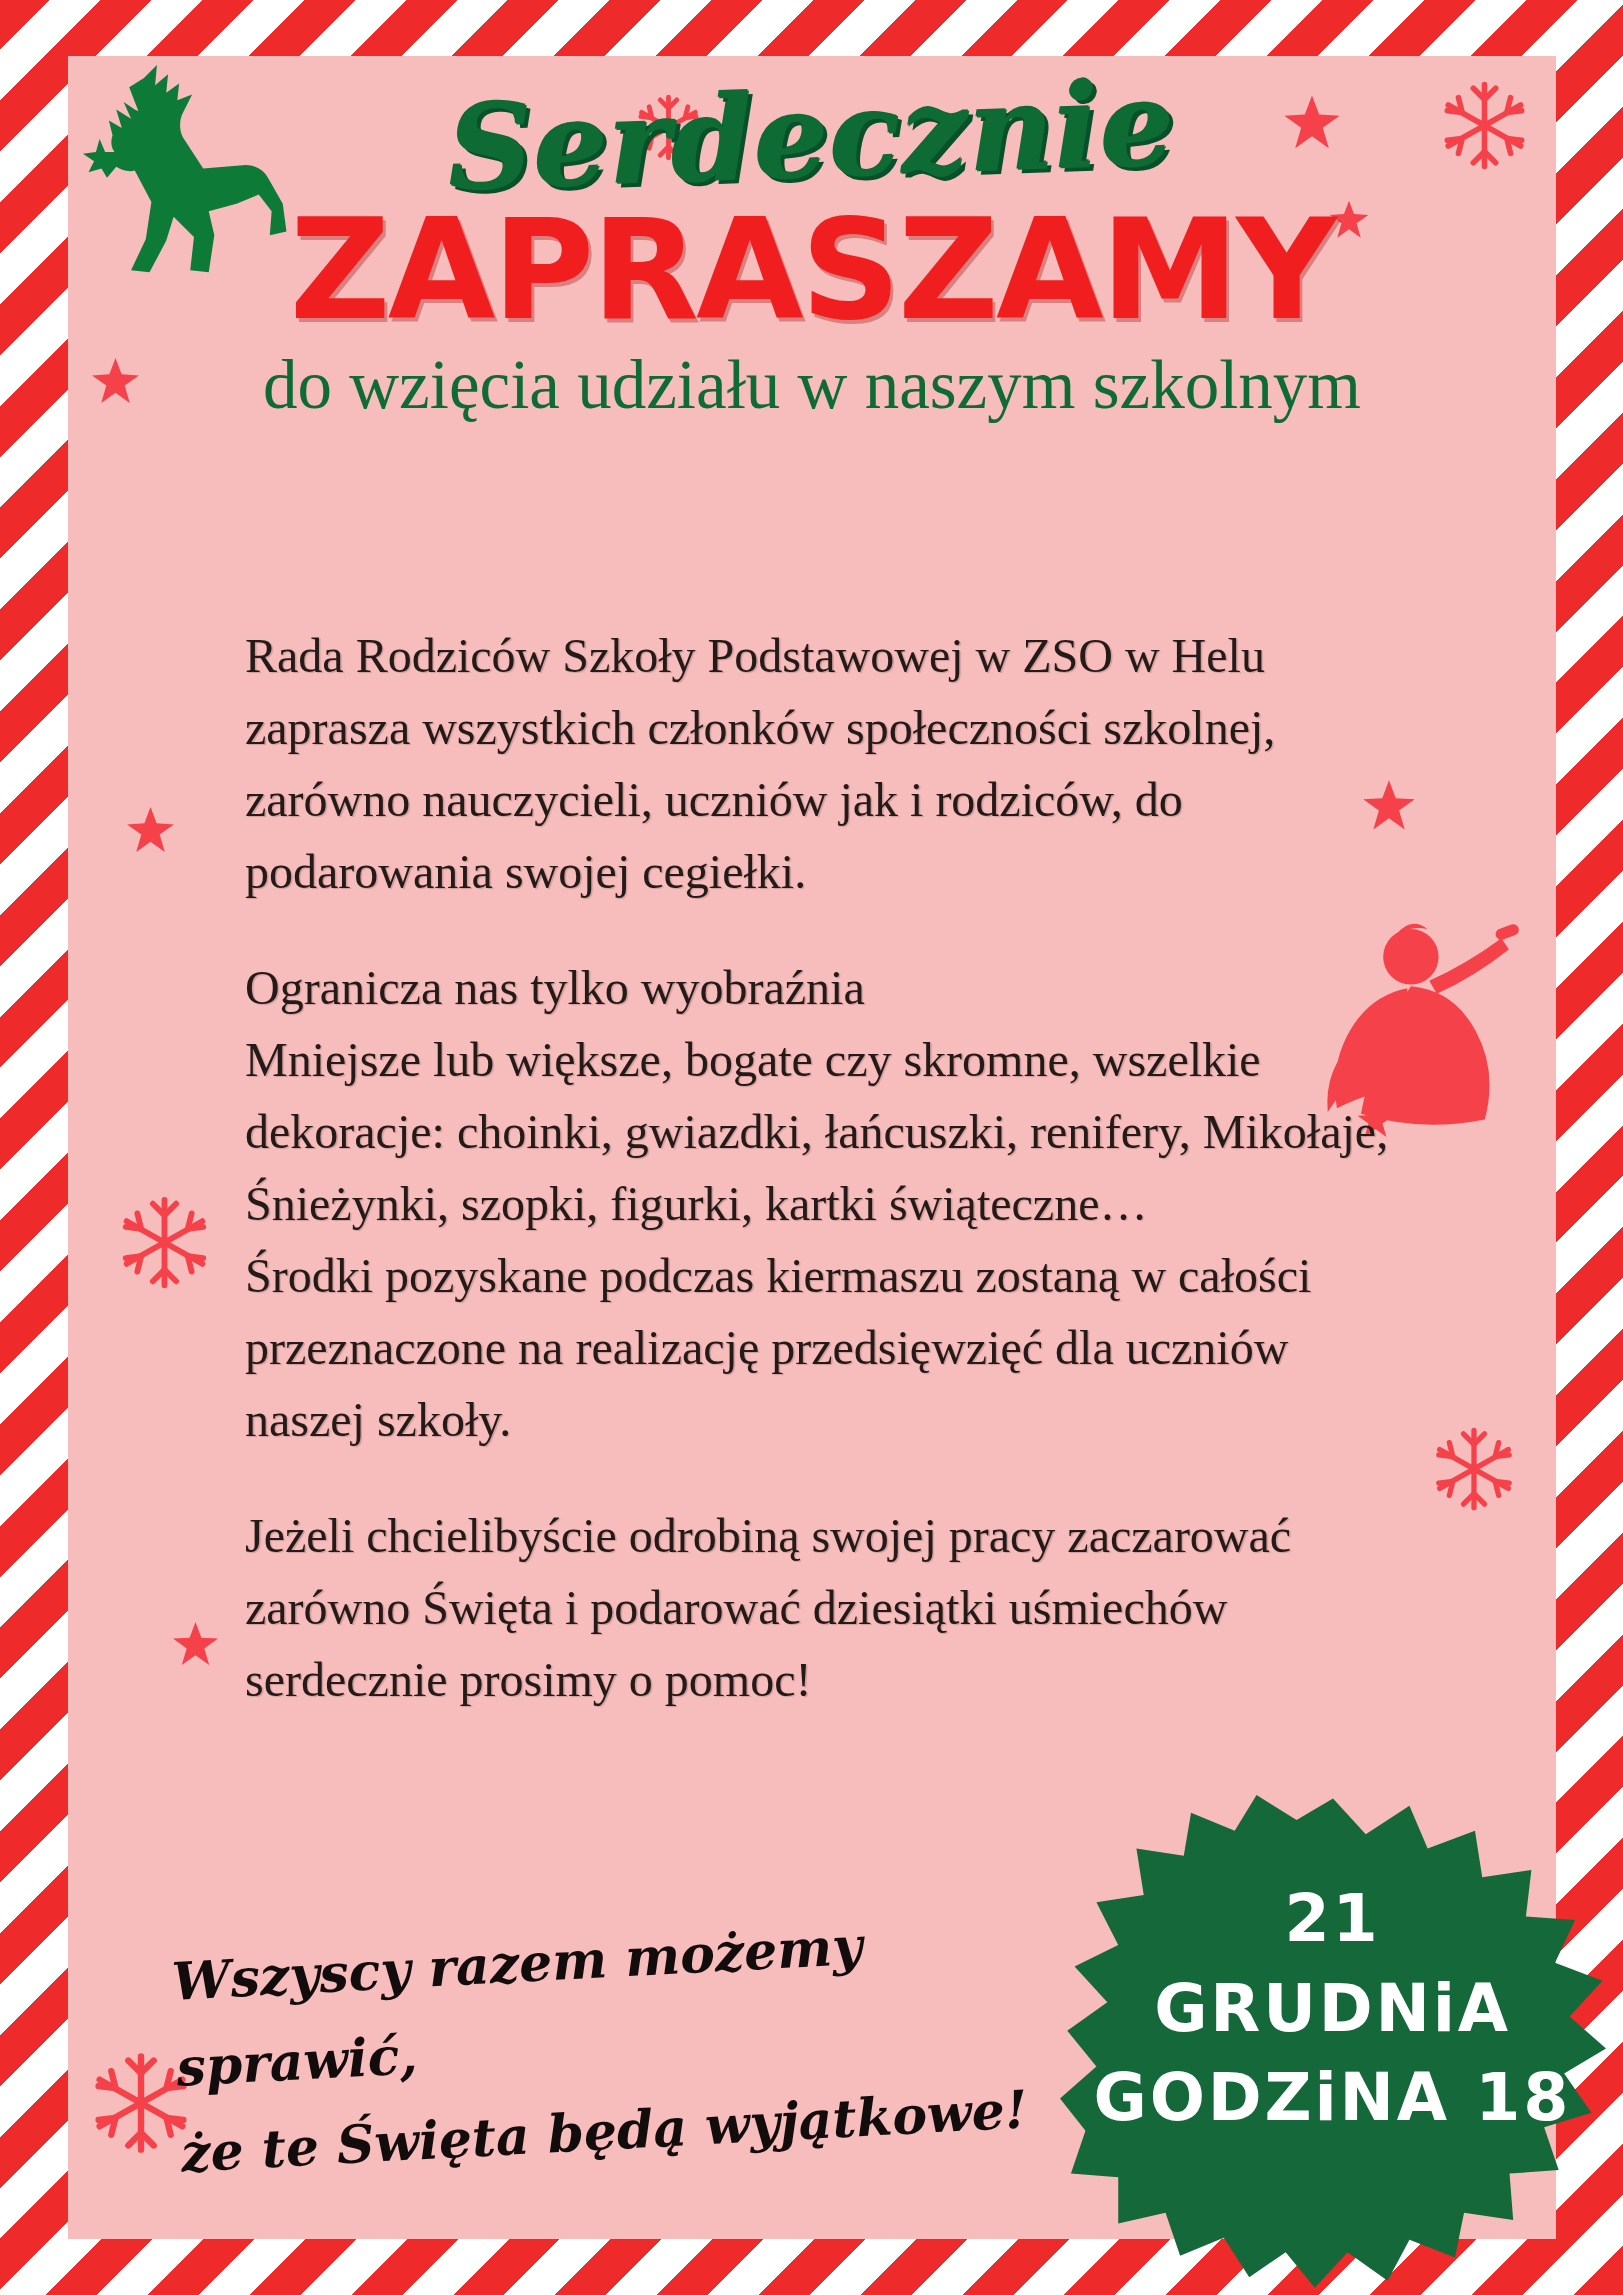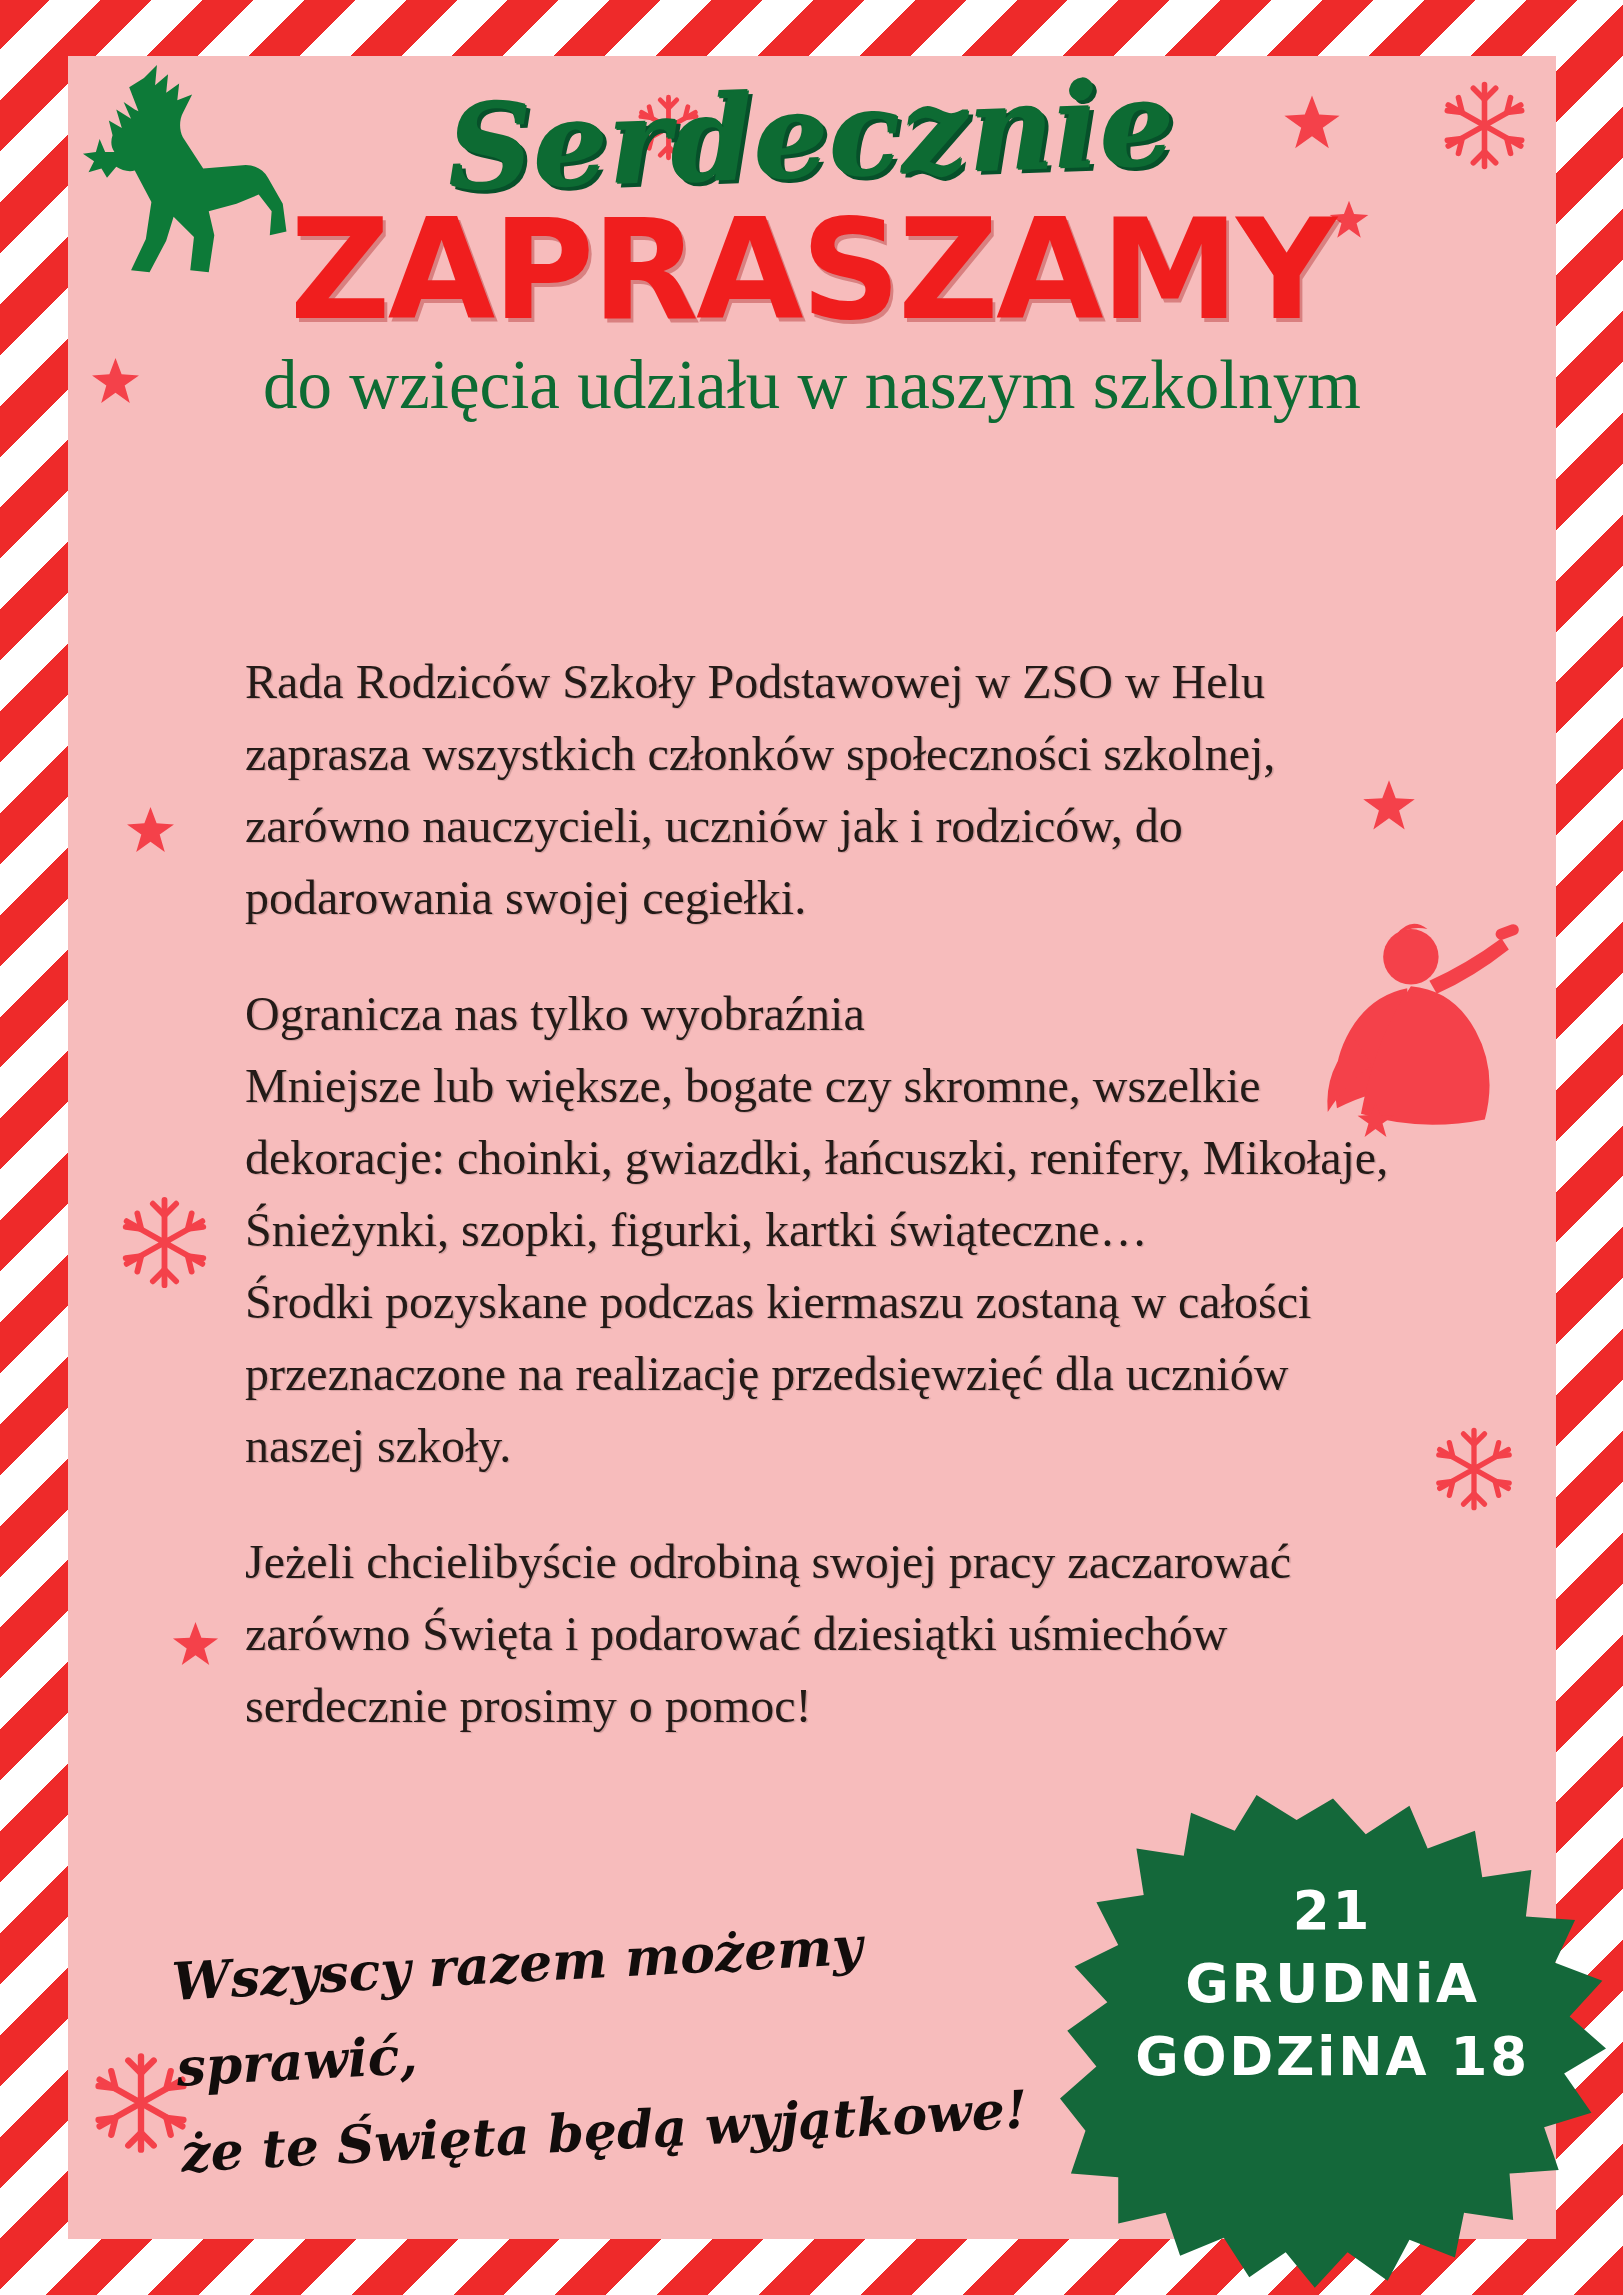--- a/index.html
+++ b/index.html
@@ -93,21 +93,21 @@
     line-height: 1.1;
     color: #0d6b33;
     margin: 8.3px 0 0 0;
     letter-spacing: -0.5px;
   }
 
   
   .body-text {
     position: absolute;
     left: 245px;
-    top: 646px;
+    top: 620px;
     width: 1148px;
     font-family: "Liberation Serif", serif;
     font-size: 48px;
     line-height: 1.50;
     color: #241b18;
     text-shadow: 1.4px 1.4px 0.9px rgba(120, 80, 80, 0.30);
   }
   .para { margin: 0 0 0 0; }
   .para + .para { margin-top: 44px; }
   .para.tight + .para.tight { margin-top: 0; }
@@ -137,21 +137,21 @@
   }
   .badge svg { display: block; width: 100%; height: 100%; }
   .badge-text {
     position: absolute;
     left: 0;
     top: 79px;
     width: 100%;
     text-align: center;
     font-family: "DejaVu Sans", sans-serif;
     font-weight: 700;
-    font-size: 53px;
+    font-size: 65px;
     line-height: 1.38;
     color: #ffffff;
     letter-spacing: 2.8px;
   }
 
   
   .deco { position: absolute; }
   .deco svg { display: block; }
 
   .reindeer  { left: 79px;  top: 65px;  }

